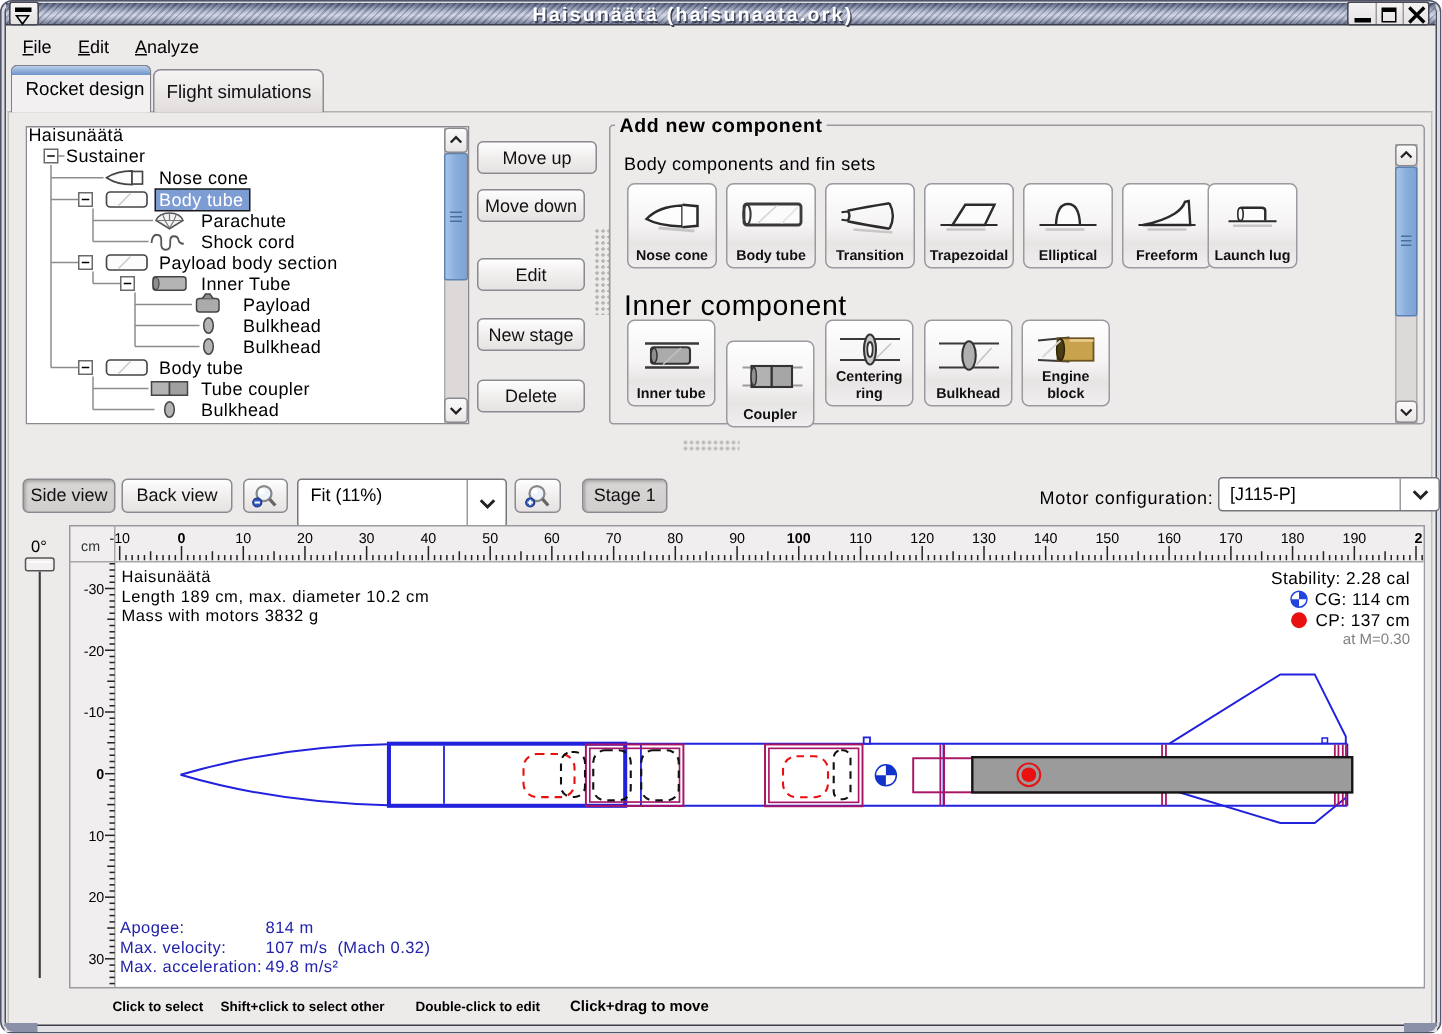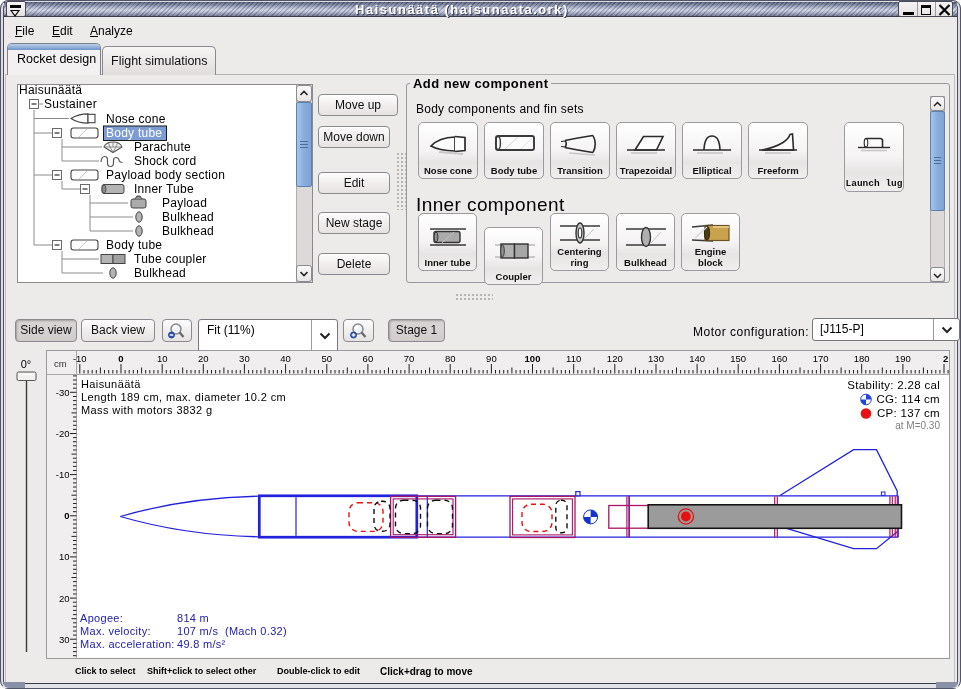--- a/index.html
+++ b/index.html
@@ -196,21 +196,21 @@
     <div class="lbl">Elliptical</div>
   </div>
 <div class="cbtn" style="left:748px;top:122px;width:60px;height:57px;">
     <svg width="46" height="25" style="position:absolute;left:6px;top:9px;" viewBox="0 0 46 25">
       <path d="M7 18 Q20 15.5 28 10.5 Q33.5 7 35 2.5 L37.5 2 L38.5 18 Z" fill="#FCFCFC" stroke="#2b2b2b" stroke-width="1.6"></path>
       <line x1="4" y1="18" x2="42" y2="18" stroke="#2b2b2b" stroke-width="1.4"></line>
       <line x1="10" y1="21" x2="36" y2="21" stroke="#c9c6c6" stroke-width="1.6"></line>
     </svg>
     <div class="lbl">Freeform</div>
   </div>
-<div class="cbtn" style="left:844px;top:122px;width:60px;height:70px;font-family:Liberation Mono, monospace;">
+<div class="cbtn" style="left:805px;top:122px;width:60px;height:57px;">
     <svg width="46" height="25" style="position:absolute;left:6px;top:9px;" viewBox="0 0 46 25">
       <path d="M14 15 L14 8.5 Q14 6.5 16 6.5 L29 6.5 Q31.5 6.5 31.5 8.5 L31.5 15" fill="#FCFCFC" stroke="#2b2b2b" stroke-width="1.6"></path>
       <ellipse cx="15" cy="10.8" rx="1.8" ry="4.2" fill="#FCFCFC" stroke="#2b2b2b" stroke-width="1.1"></ellipse>
       <line x1="7" y1="15.5" x2="39" y2="15.5" stroke="#2b2b2b" stroke-width="1.4"></line>
       <line x1="10" y1="18.5" x2="36" y2="18.5" stroke="#c9c6c6" stroke-width="1.6"></line>
     </svg>
     <div class="lbl">Launch lug</div>
   </div>
 <div class="cbtn" style="left:418px;top:213px;width:59px;height:58px;">
     <svg width="44" height="24" style="position:absolute;left:7px;top:11px;" viewBox="0 0 44 24">

